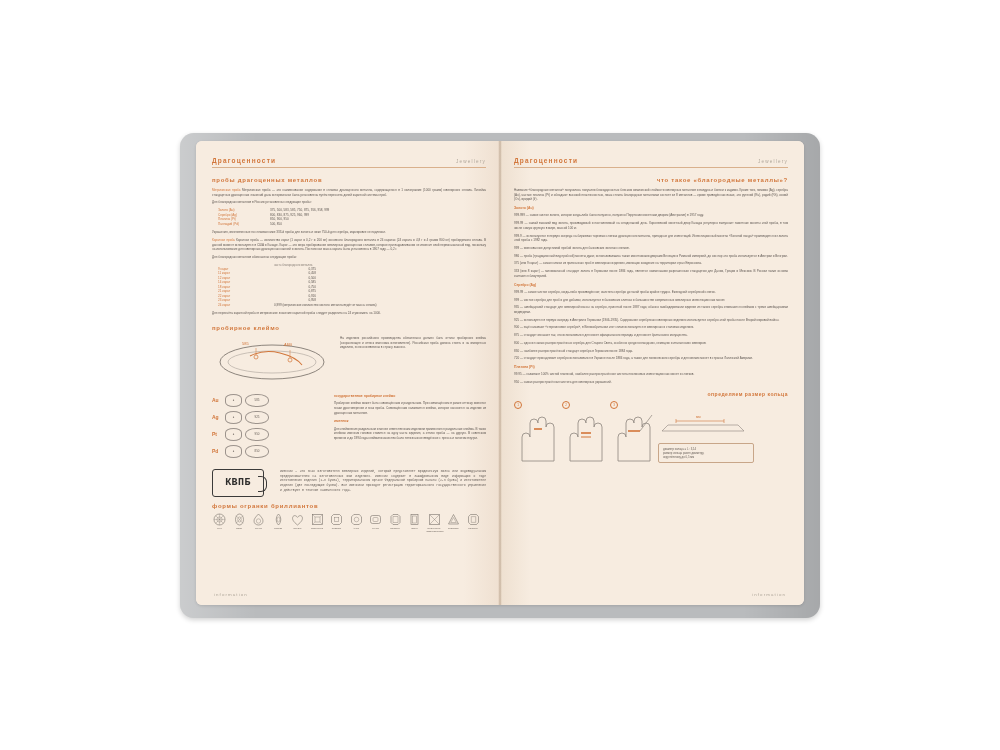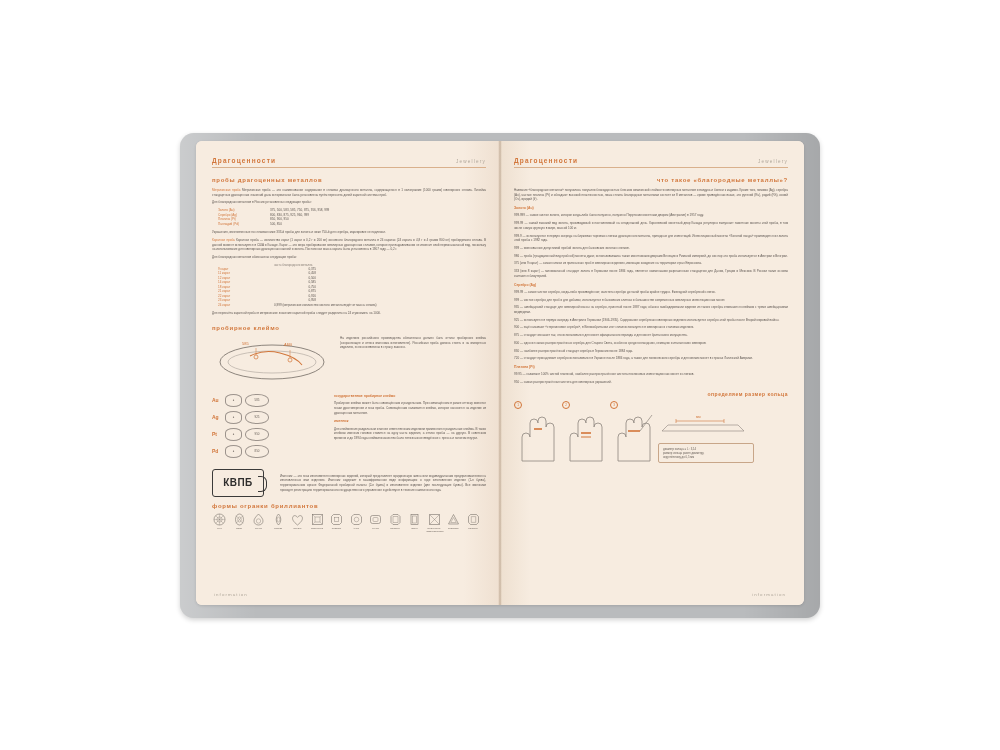--- a/index.html
+++ b/index.html
@@ -73,21 +73,21 @@
   .oval{
     width:22px;height:11px;border:.6px solid #9c938c;border-radius:11px/6px;
     display:flex;align-items:center;justify-content:center;
     font-size:3px;color:#6b635c;
   }
   .oval.k{width:15px;}
   .right-note{font-size:3.05px;color:#5f5853;line-height:1.55;text-align:justify;}
   .right-note h5{color:#d2763a;font-size:3.4px;margin:0 0 2px;font-weight:bold;}
 
   
-  .kvpb-row{display:flex;gap:16px;margin-top:7px;align-items:center;}
+  .kvpb-row{display:flex;gap:16px;margin-top:7px;align-items:flex-start;font-family:Liberation Mono, monospace;}
   .kvpb{
     width:50px;height:26px;border:1.6px solid #3b3a39;border-radius:3px;
     display:flex;align-items:center;justify-content:center;
     font-size:10px;font-weight:bold;color:#2f2e2d;letter-spacing:.04em;
     position:relative;
   }
   .kvpb:after{content:"";position:absolute;right:-4px;top:6px;width:8px;height:14px;border:1.6px solid #3b3a39;border-left:none;border-radius:0 6px 6px 0;}
 
   
   .shapes{margin-top:5px;}

